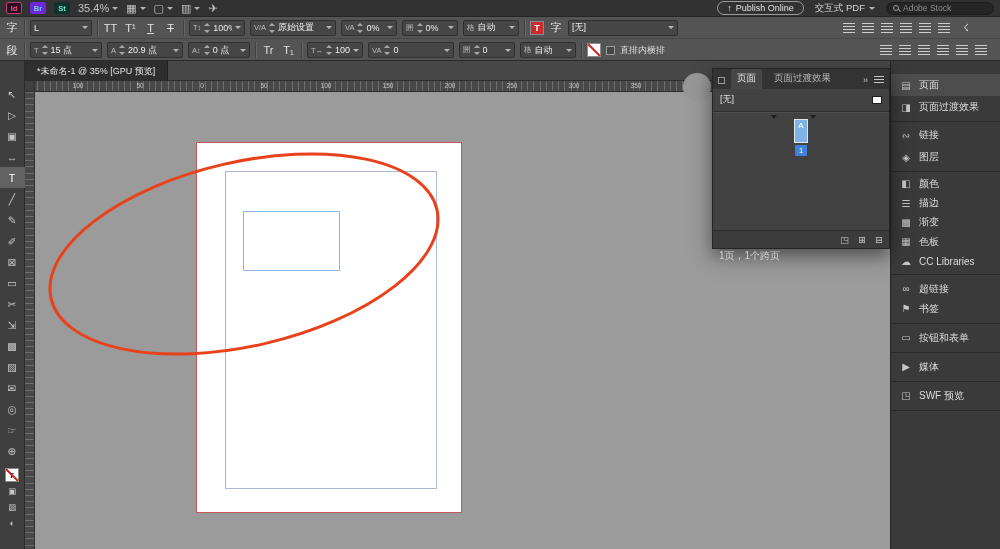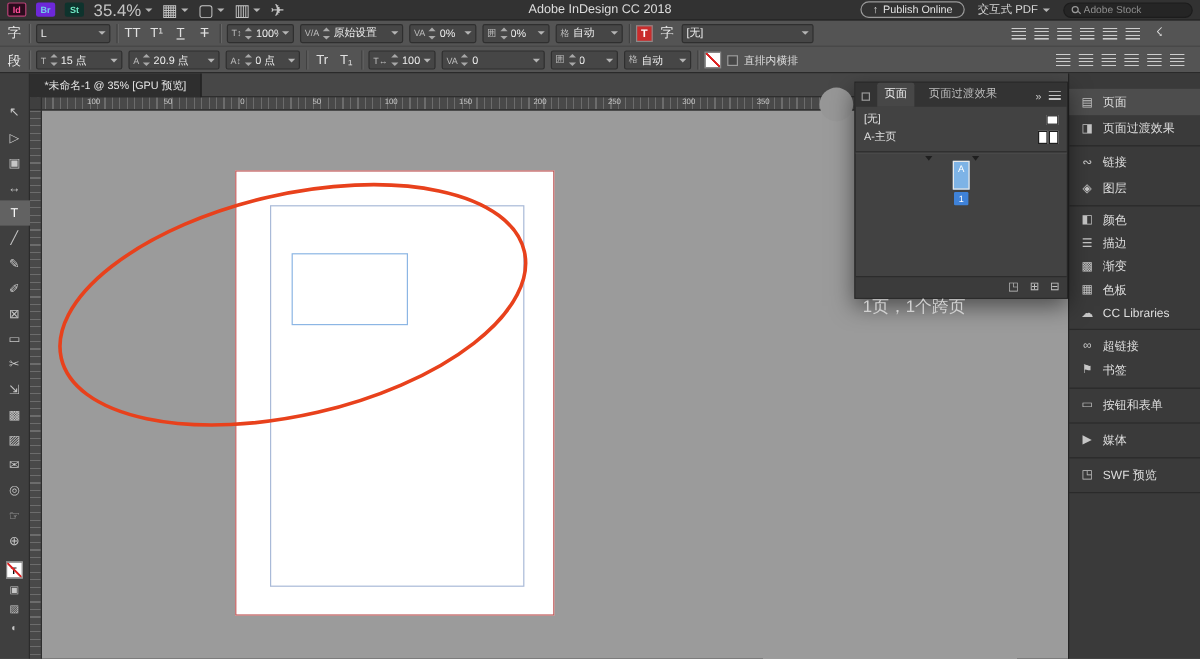--- a/index.html
+++ b/index.html
@@ -7,21 +7,21 @@
   body { position:relative; background:#3c3c3c; font-family:"Liberation Sans","DejaVu Sans",sans-serif; overflow:hidden; }
   i { font-style:normal; }
 
   
   #menubar { position:absolute; left:0; top:0; width:1000px; height:17px; background:#323232; border-bottom:1px solid #262626; display:flex; align-items:center; padding:0 6px; gap:8px; color:#cfcfcf; font-size:9.5px; z-index:40; }
   .app-badge { width:16px; height:12px; border-radius:2px; display:flex; align-items:center; justify-content:center; font-size:7.5px; font-weight:bold; flex:none; }
   #badge-id { background:#2b0b1d; color:#ff4c98; border:1px solid #b94277; }
   #badge-br { background:#6d28d9; color:#6fd0e8;text-align:right; }
   #badge-st { background:#0e332d; color:#6fe8c4; }
   .mb-group { display:flex; align-items:center; gap:3px; flex:none; }
-  .mb-glyph { font-size:14px; color:#c3c3c3; }
+  .mb-glyph { font-size:11px; color:#c3c3c3; }
   .caret { width:0; height:0; border-left:3px solid transparent; border-right:3px solid transparent; border-top:3.5px solid #b5b5b5; flex:none; }
   #mb-title { position:absolute; left:0; right:0; text-align:center; color:#dddddd; font-size:10.5px; pointer-events:none; }
   #mb-right { margin-left:auto; display:flex; align-items:center; gap:11px; position:relative; z-index:2; }
   #publish-btn { display:flex; align-items:center; gap:4px; border:1px solid #9a9a9a; border-radius:9px; height:14px; padding:0 9px; color:#e2e2e2; font-size:9px; }
   #workspace-select { display:flex; align-items:center; gap:4px; color:#d5d5d5; }
   #stock-search { display:flex; align-items:center; gap:4px; background:#252525; border:1px solid #1c1c1c; border-radius:8px; height:13px; width:108px; padding:0 6px; }
   #stock-search input { background:transparent; border:none; outline:none; color:#bbb; font-size:8.5px; width:100%; font-family:inherit; }
   #stock-search input::placeholder { color:#8d8d8d; }
   .mag { width:6px; height:6px; border:1px solid #9a9a9a; border-radius:50%; position:relative; flex:none; }
   .mag::after { content:""; position:absolute; width:3px; height:1px; background:#9a9a9a; transform:rotate(45deg); right:-3px; bottom:-1px; }
@@ -89,21 +89,21 @@
   .pp-master .sw { margin-left:auto; display:flex; gap:1px; }
   .pp-master .sw i { display:block; width:10px; height:8px; background:#fff; border:1px solid #1e1e1e; }
   .pp-master.spread .sw i { width:8px; height:11px; }
   .pp-divider { height:1px; background:#2c2c2c; margin:4px 0 0; box-shadow:0 1px 0 #4f4f4f; }
   .pp-pages { position:relative; height:84px; }
   .pp-spread-arrow { position:absolute; top:3px; width:0; height:0; border-left:3.5px solid transparent; border-right:3.5px solid transparent; border-top:4px solid #1f1f1f; }
   .pp-thumbcol { position:absolute; left:50%; top:7px; transform:translateX(-50%); display:flex; flex-direction:column; align-items:center; }
   .pp-thumb { width:14px; height:24px; background:#7db3e6; border:1px solid #e8e8e8; color:#fff; font-size:8px; display:flex; justify-content:center; padding-top:1px; }
   .pp-num { margin-top:2px; width:12px; height:11px; background:#3f82d8; color:#fff; font-size:7.5px; display:flex; align-items:center; justify-content:center; border-radius:1px; }
   .pp-footer { flex:none; height:18px; border-top:1px solid #2c2c2c; background:#3b3b3b; display:flex; align-items:center; padding:0 6px; gap:9px; }
-  .pp-status { font-size:14px; color:#d0d0d0; margin-right:auto;margin-top:32px; }
+  .pp-status { font-size:10px; color:#d0d0d0; margin-right:auto;margin-top:32px; }
   .pp-ficon { font-size:9.5px; color:#c2c2c2; }
 
   
   #right-dock { position:absolute; left:890px; top:61px; width:110px; height:488px; background:#3a3a3a; border-left:1px solid #242424; z-index:10; padding-top:11px; }
   .dock-group { border-bottom:1px solid #2a2a2a; padding:2px 0 3px; }
   .dock-item { display:flex; align-items:center; gap:7px; height:22px; padding:0 9px; color:#dedede; font-size:10px; white-space:nowrap; }
   .dock-item.active { background:#4d4d4d; }
   .dock-icon { width:12px; text-align:center; color:#c6c6c6; font-size:10px; flex:none; }
   #right-dock .dock-group:nth-child(3) .dock-item { height:19.4px; }
   #right-dock .dock-group:nth-child(n+4) .dock-item { height:20px; }
@@ -126,21 +126,20 @@
   </div>
   <div class="mb-group">
     <span class="mb-glyph">▢</span>
     <i class="caret"></i>
   </div>
   <div class="mb-group">
     <span class="mb-glyph">▥</span>
     <i class="caret"></i>
   </div>
   <span class="mb-glyph">✈</span>
-  <span id="mb-title">Adobe InDesign CC 2018</span>
   <div id="mb-right">
     <div id="publish-btn">
       <span>↑</span>
       <span>Publish Online</span>
     </div>
     <div id="workspace-select">
       <span>交互式 PDF</span>
       <i class="caret"></i>
     </div>
     <div id="stock-search">
@@ -386,27 +385,20 @@
       <span class="burger"></span>
     </span>
   </div>
   <div class="pp-body">
     <div class="pp-master">
       <span>[无]</span>
       <span class="sw">
           <i></i>
         </span>
     </div>
-    <div class="pp-master spread">
-      <span>A-主页</span>
-      <span class="sw">
-          <i></i>
-          <i></i>
-        </span>
-    </div>
     <div class="pp-divider"></div>
     <div class="pp-pages">
       <i class="pp-spread-arrow" style="left:58px"></i>
       <i class="pp-spread-arrow" style="left:97px"></i>
       <div class="pp-thumbcol">
         <div class="pp-thumb">
           <span>A</span>
         </div>
         <div class="pp-num">1</div>
       </div>

